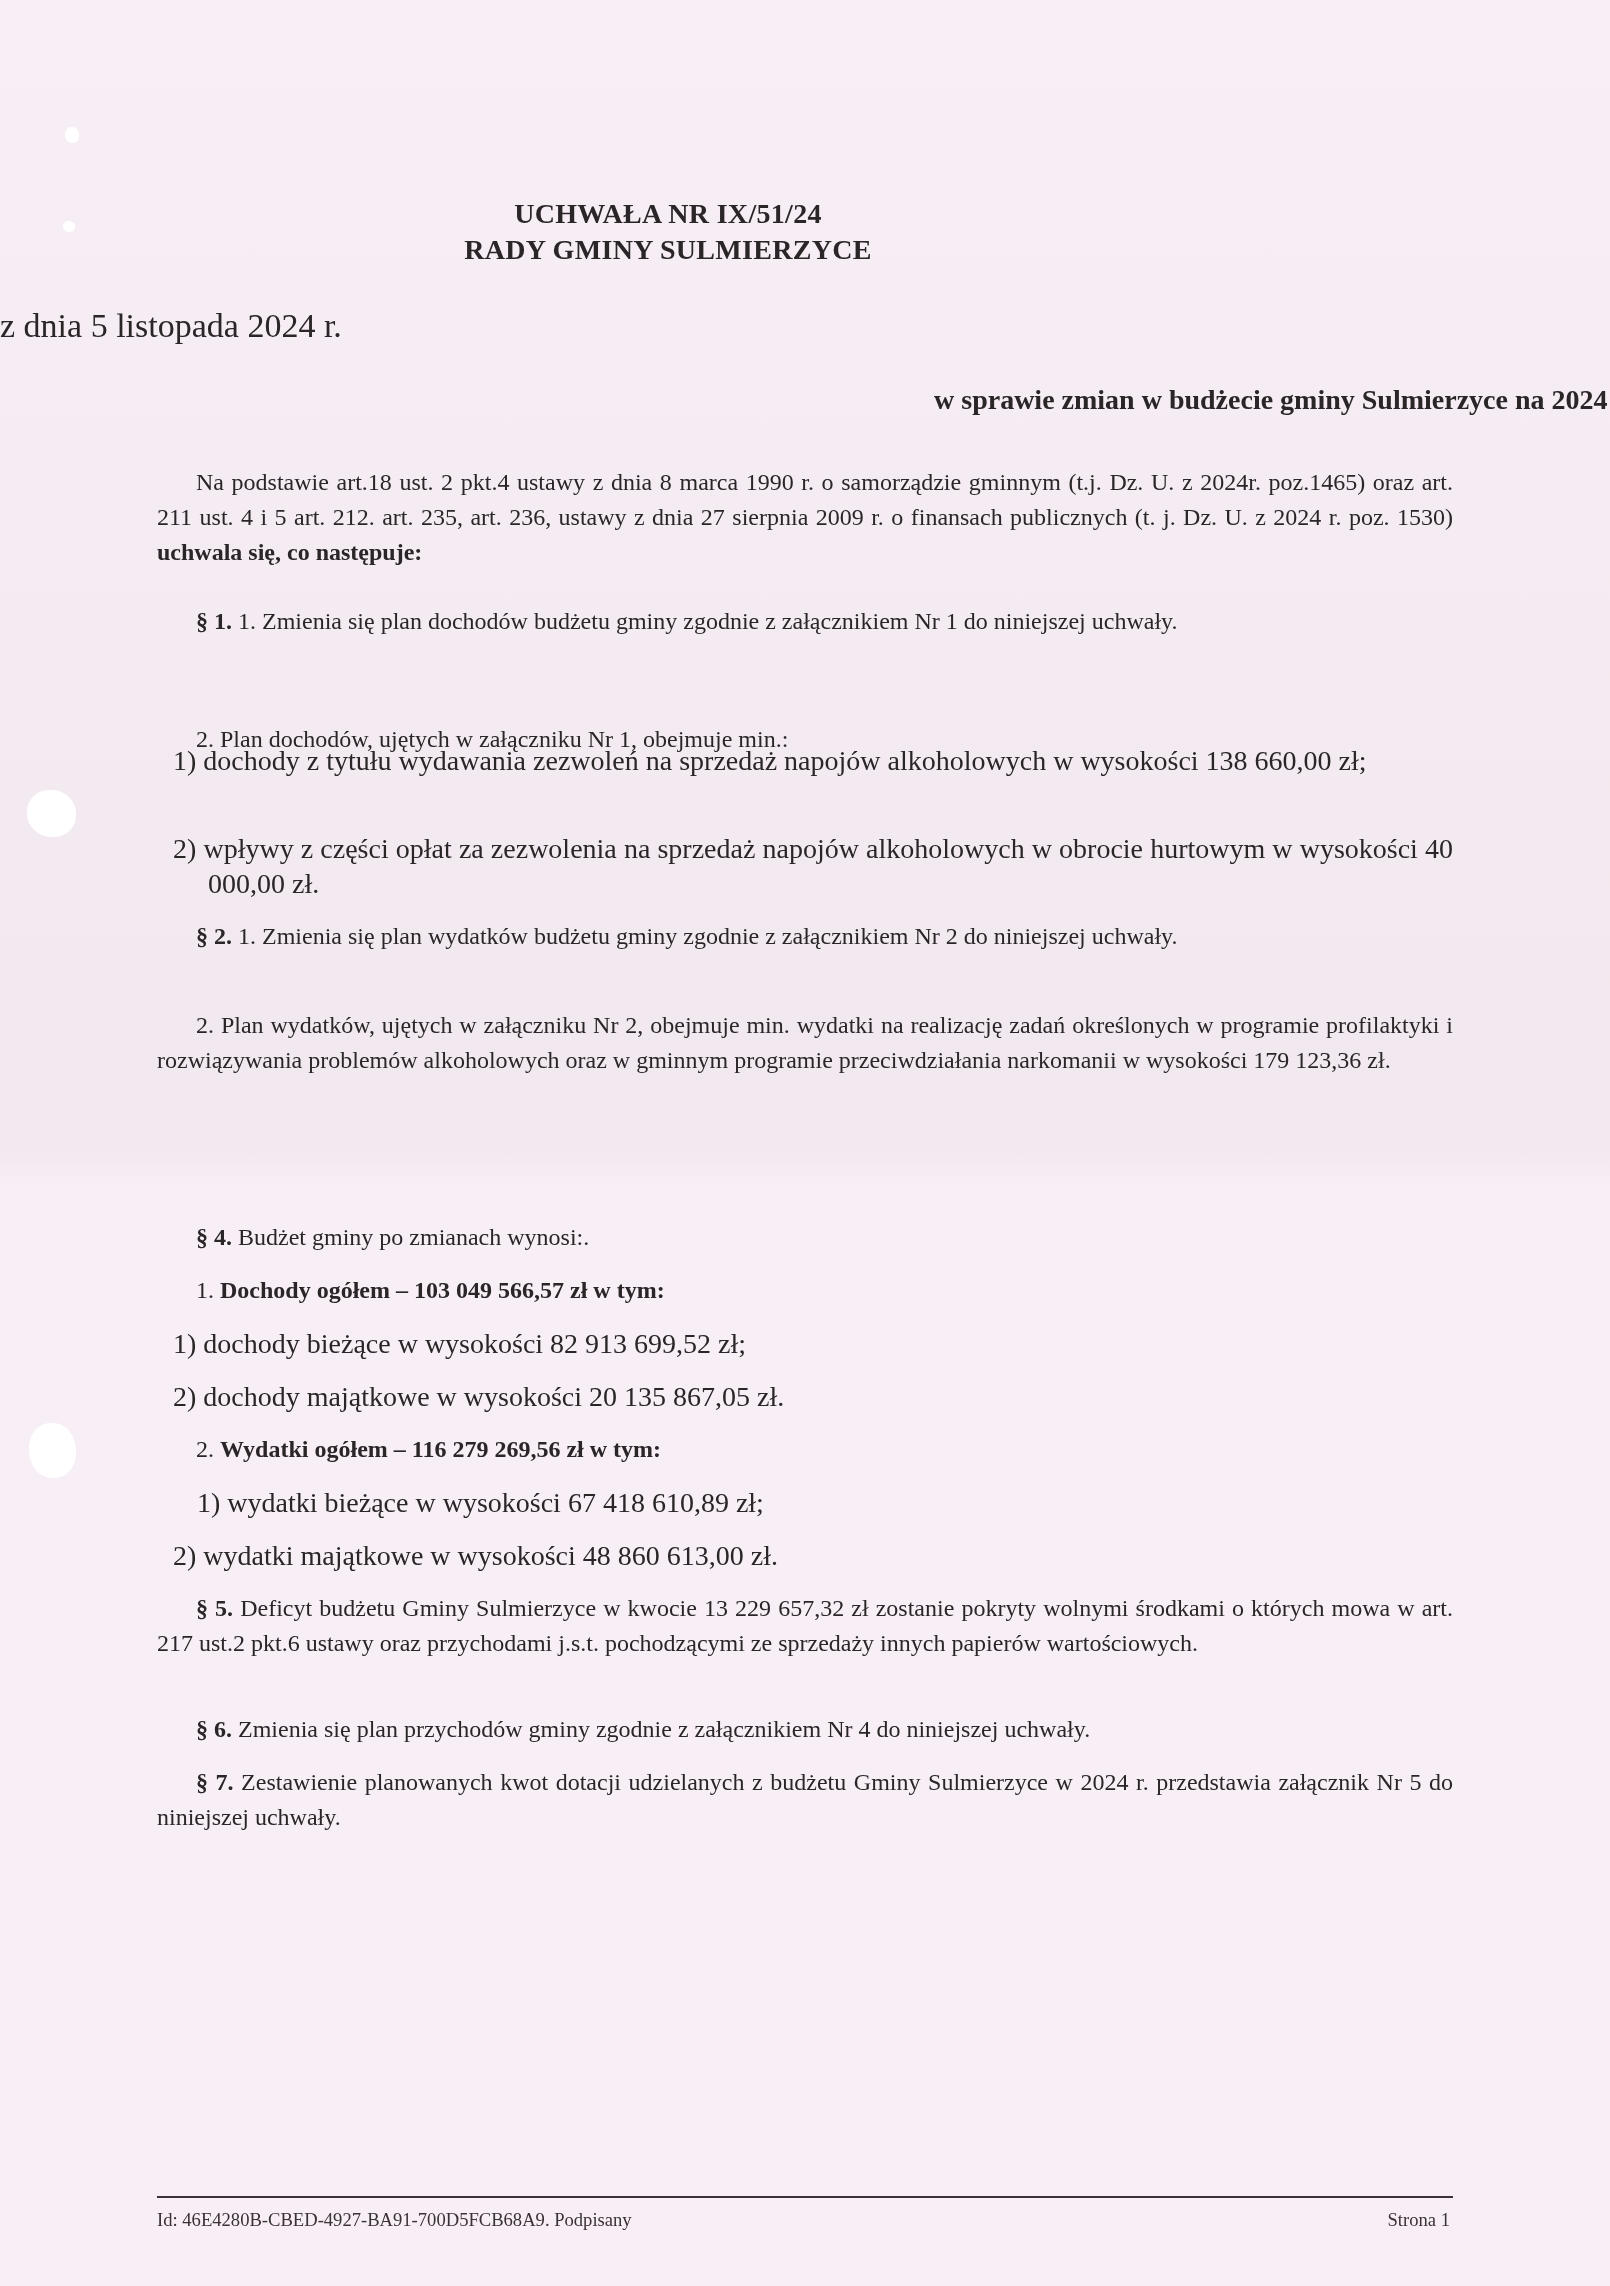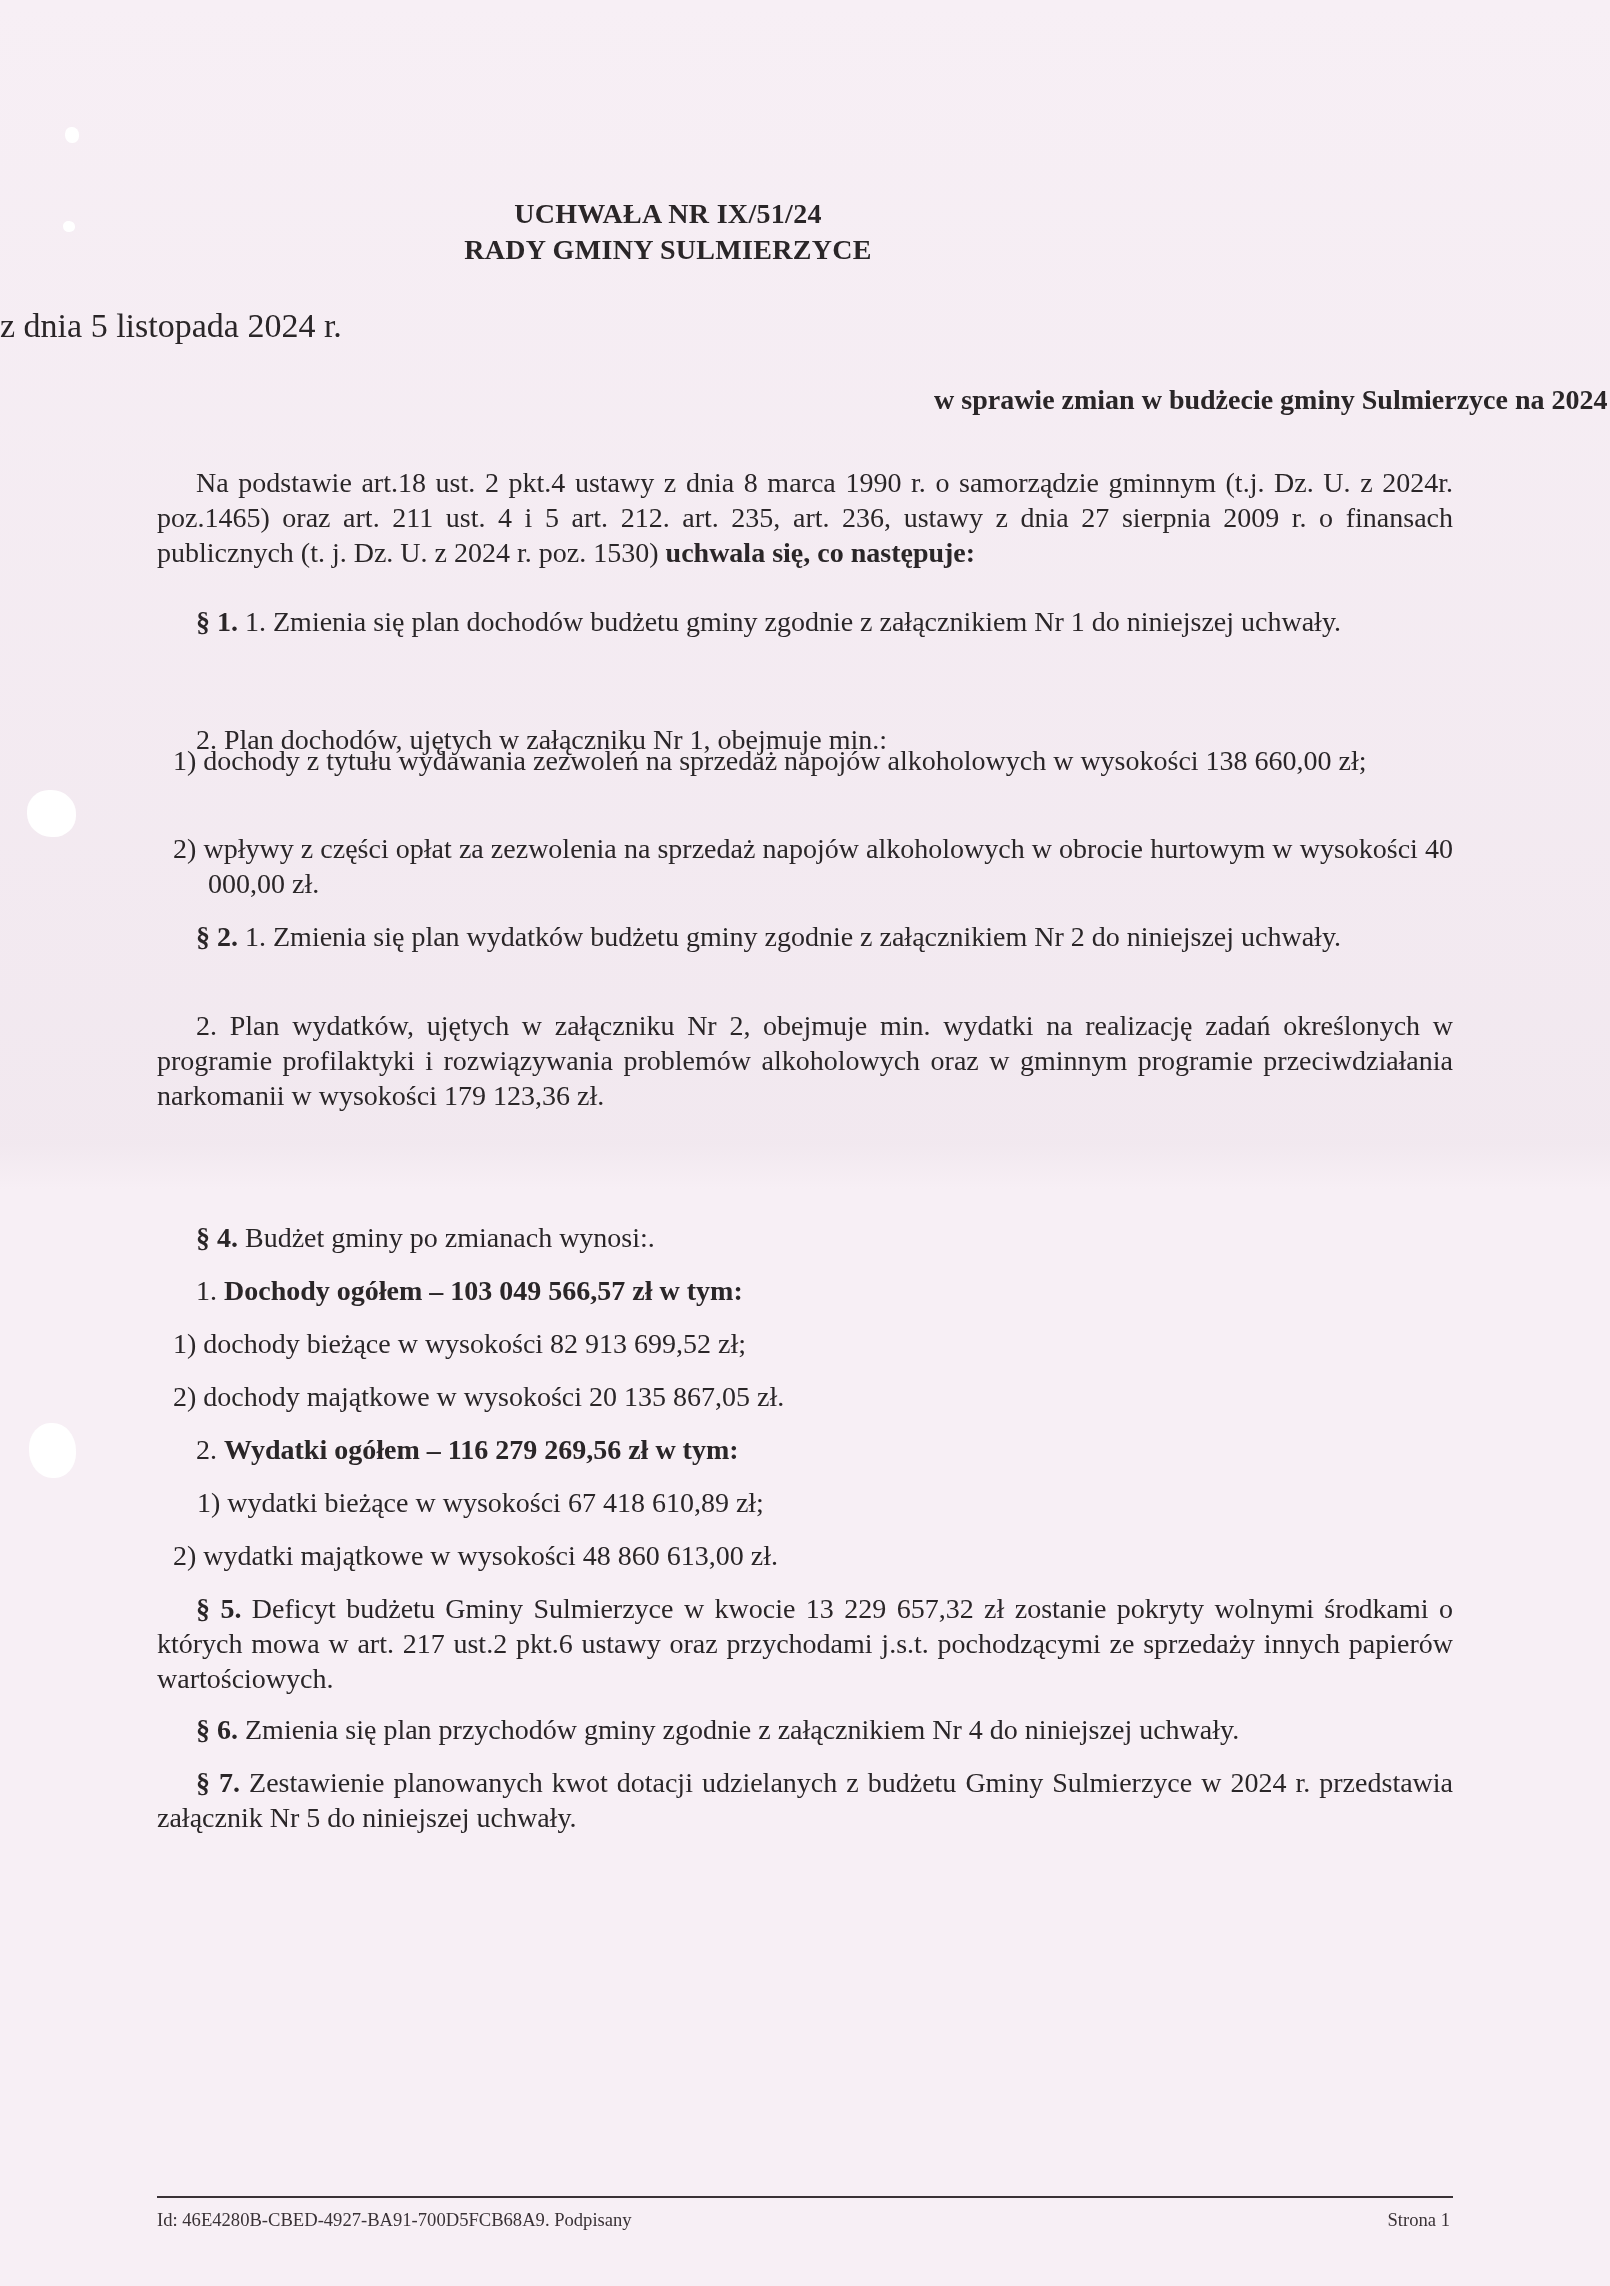--- a/index.html
+++ b/index.html
@@ -52,21 +52,21 @@
       left: 0; width: 1610px;
       text-align: right;
       font-weight: bold;
       font-size: 28px;
       padding-left: 46px;
     }
     .para {
       position: absolute;
       left: 157px;
       width: 1296px;
-      font-size: 28px;
+      font-size: 24px;
       line-height: 35px;
       text-align: justify;
     }
     .para.indent { text-indent: 39px; }
     .list-item {
       position: absolute;
       left: 173px;
       width: 1280px;
       font-size: 28px;
       line-height: 35px;

